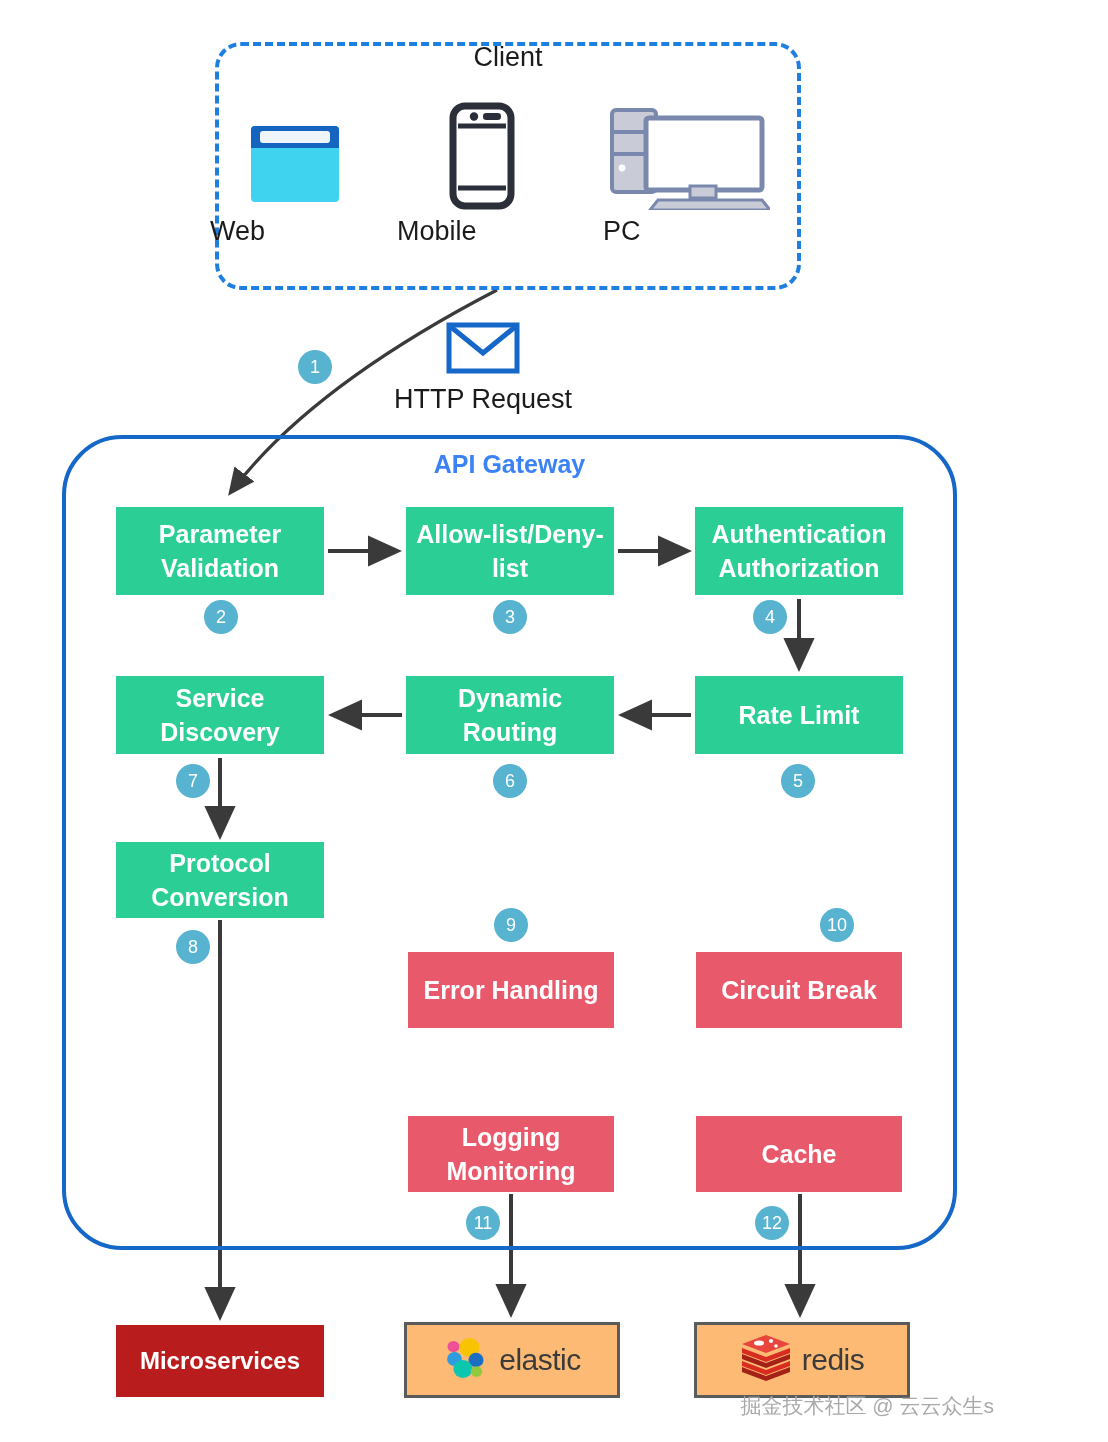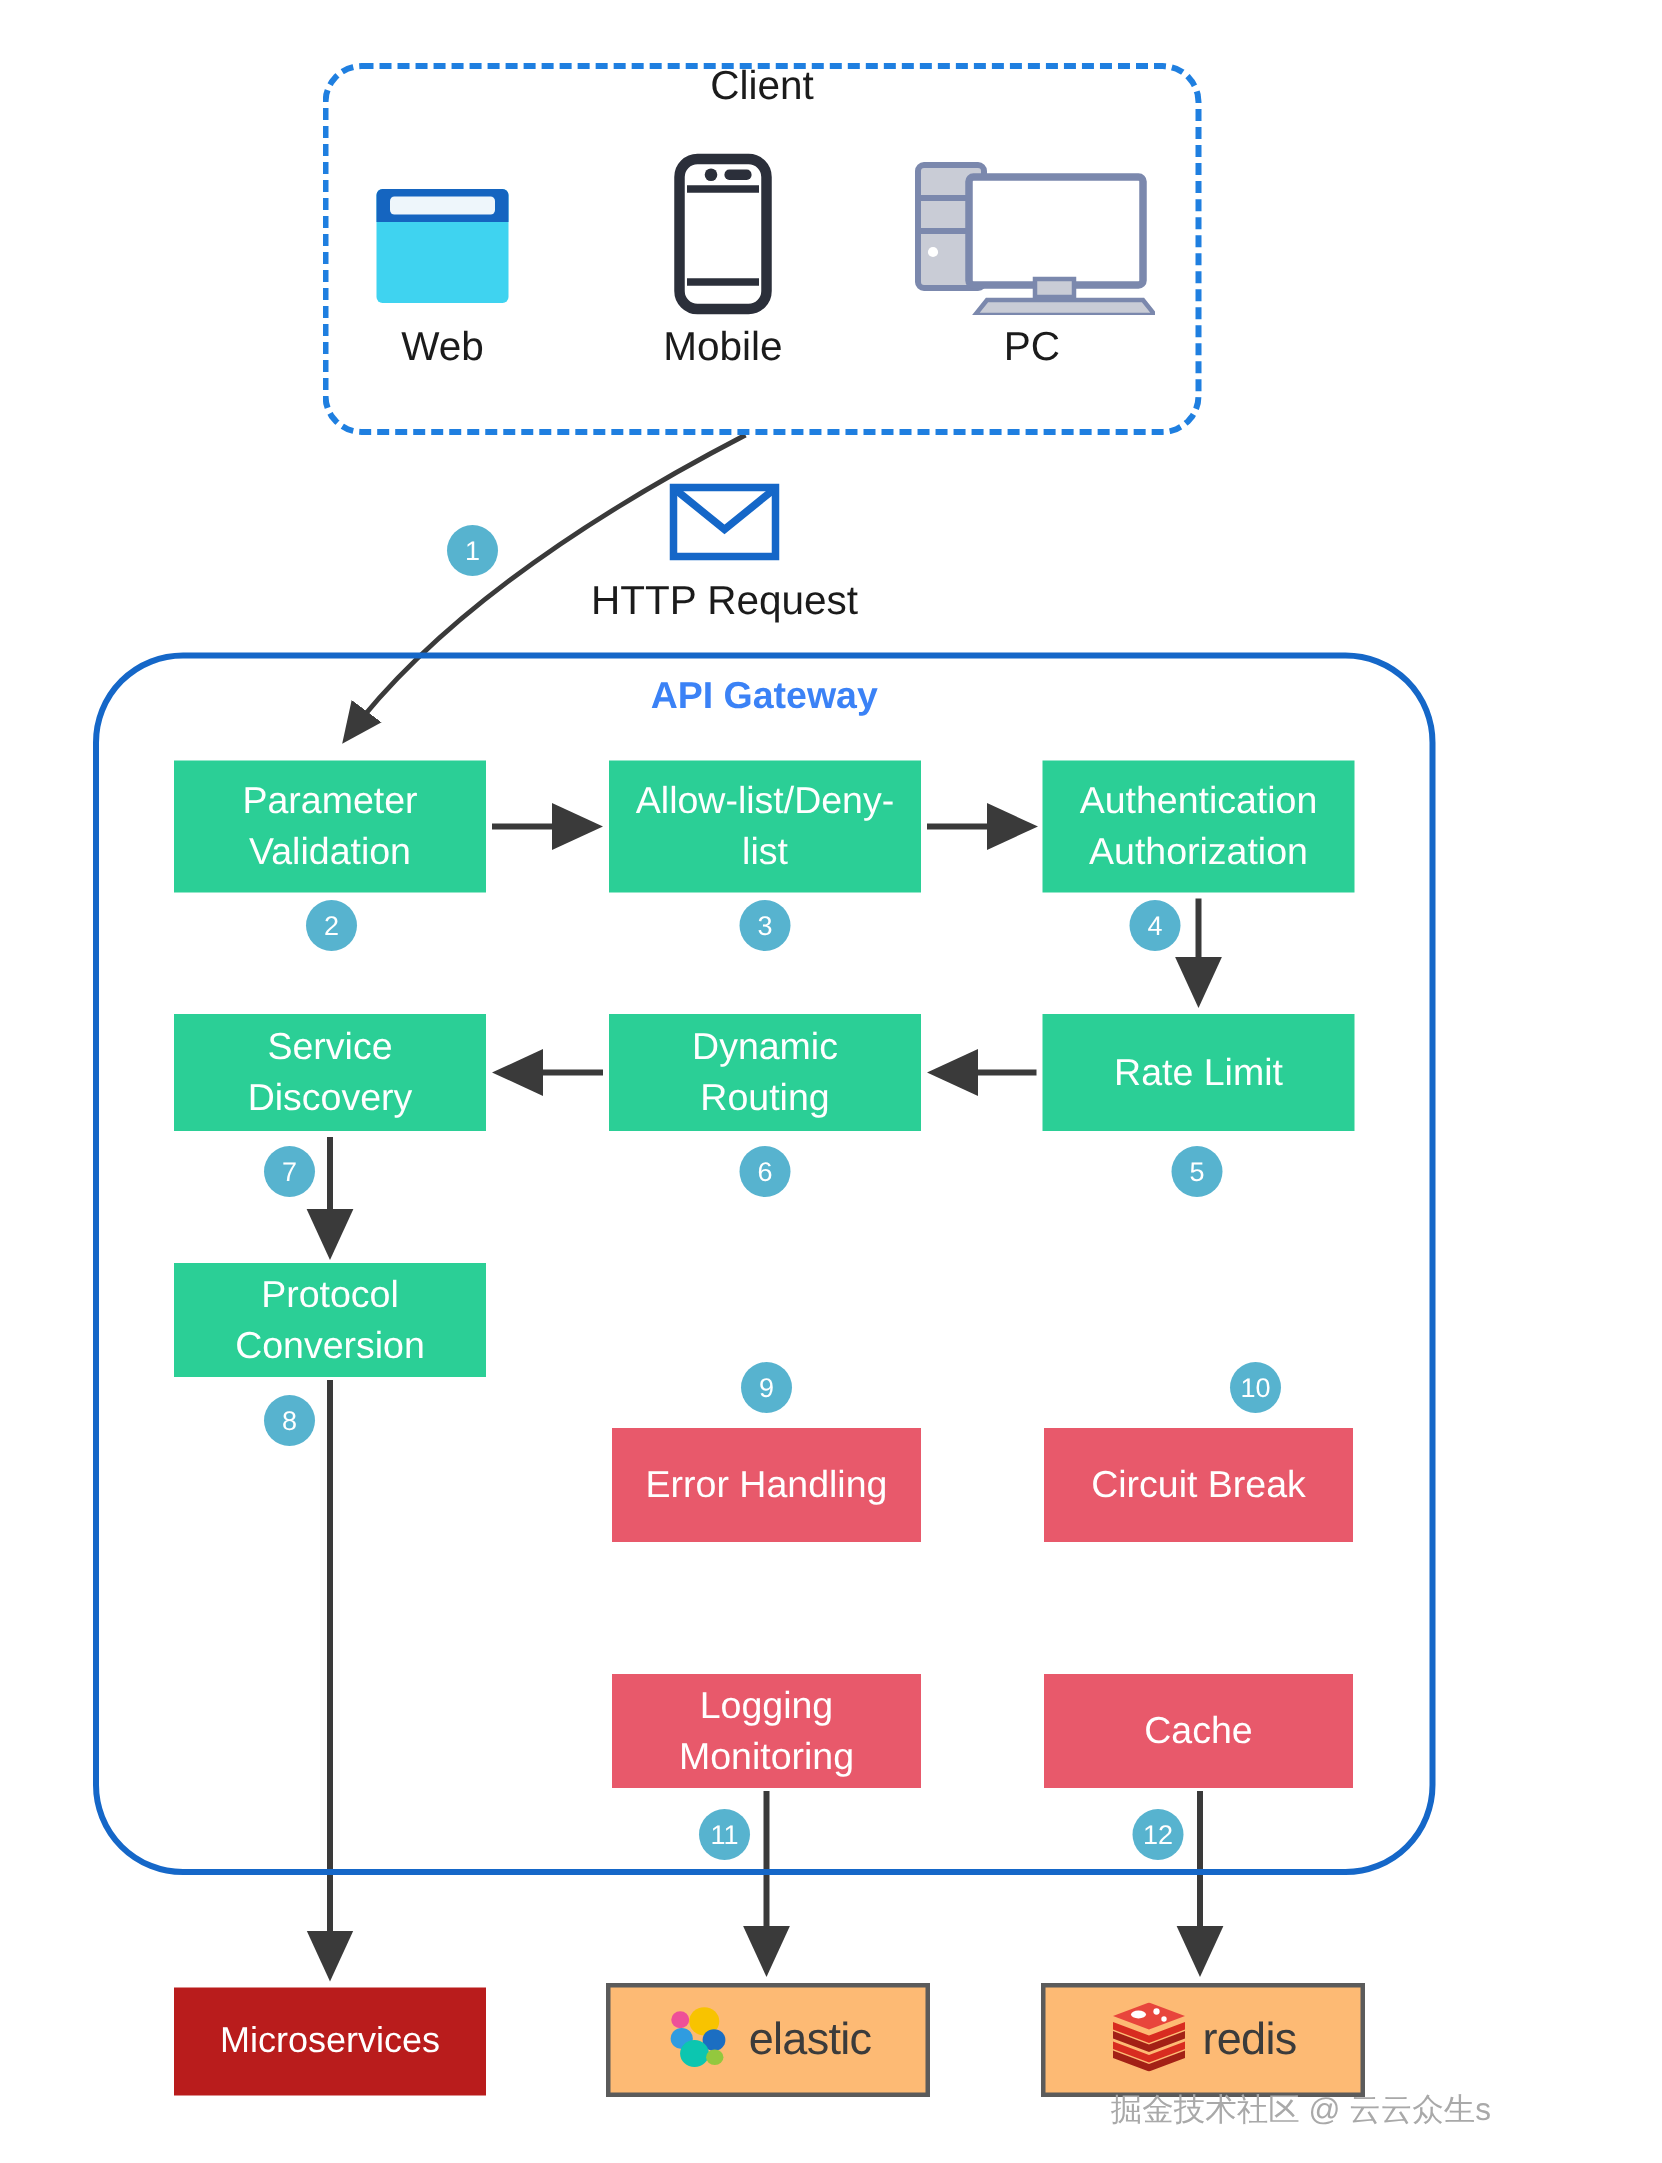--- a/index.html
+++ b/index.html
@@ -41,21 +41,20 @@
     position: absolute;
     left: 0; right: 0;
     top: 22px;
     text-align: center;
     font-size: 27px;
     color: #1b1b1b;
   }
   .client-item {
     position: absolute;
     width: 170px;
-    text-align: center;
   }
   .client-item .label {
     font-size: 27px;
     color: #1b1b1b;
     margin-top: 6px;
   }
   .client-item .art {
     height: 110px;
     display: flex;
     align-items: flex-end;
@@ -107,20 +106,21 @@
     position: absolute;
     display: flex;
     align-items: center;
     justify-content: center;
     text-align: center;
     color: #ffffff;
     font-size: 25px;
     line-height: 1.36;
     box-sizing: border-box;
     padding: 0 8px;
+    font-weight: bold;
   }
   .node.green { background: #2bcf96; }
   .node.red   { background: #e8596b; }
   .node.blue  {
     background: #b91c1c;
     font-size: 24px;
   }
 
   
   .n-param   { left: 116px; top: 507px; width: 208px; height: 88px; }

